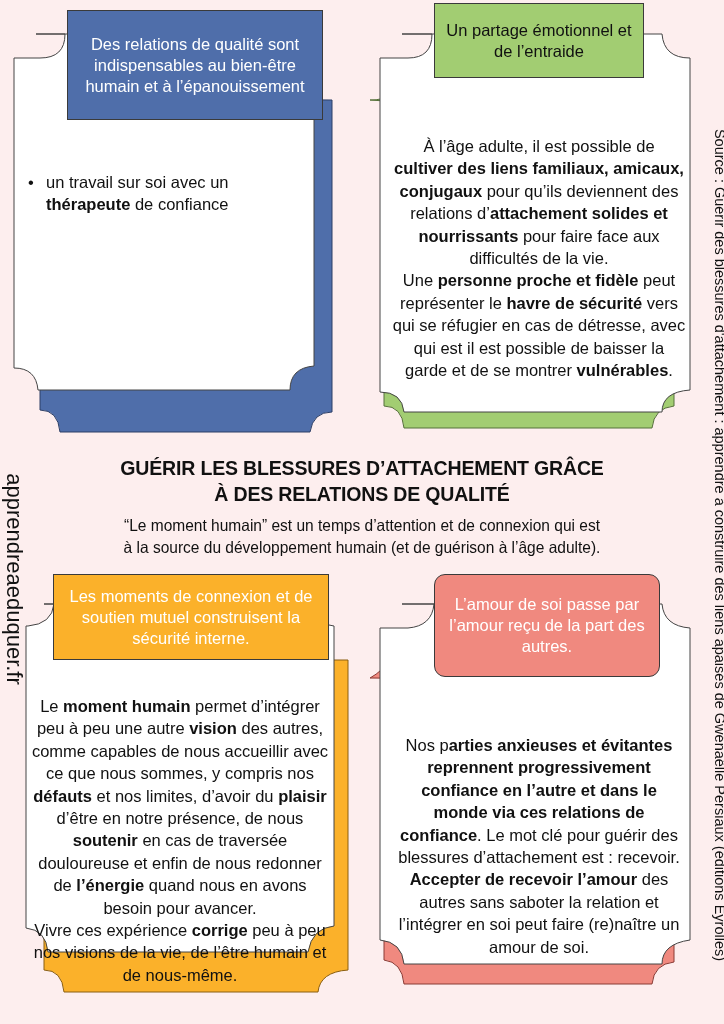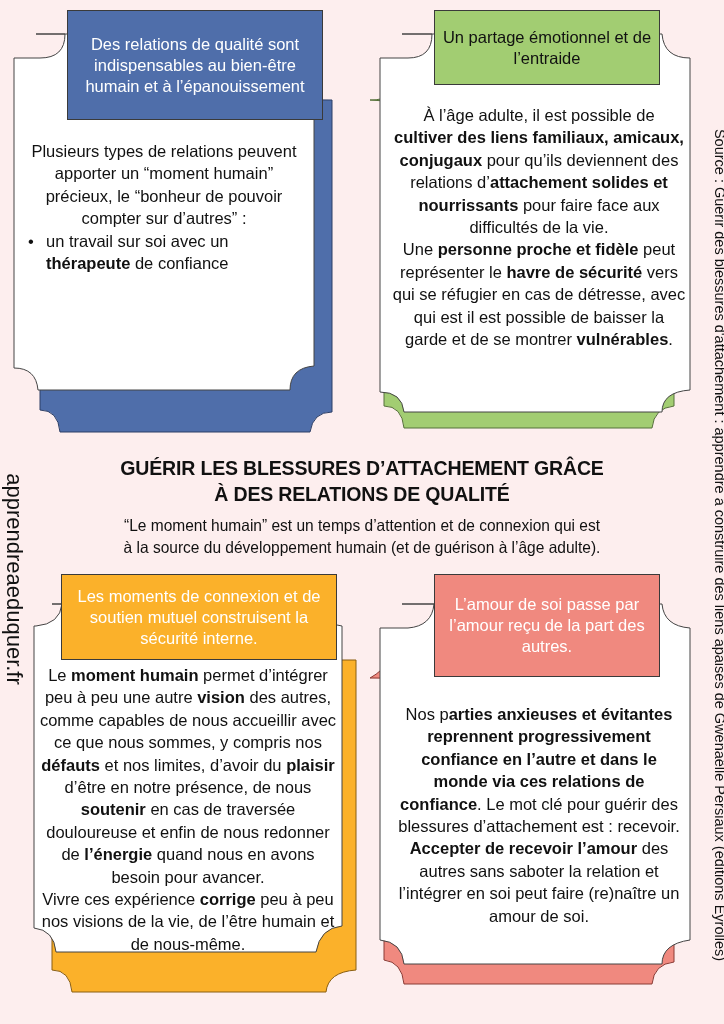--- a/index.html
+++ b/index.html
@@ -11,21 +11,21 @@
   }
   .card { position:absolute; }
   .card svg.shape { position:absolute; left:0; top:0; overflow:visible; }
   .header-box {
     position:absolute; text-align:center; color:#fff;
     font-size:16.5px; line-height:21px; border:1px solid #3a3a3a;
     display:flex; align-items:center; justify-content:center;
     box-sizing:border-box; padding:4px 6px;
   }
   .body-text {
-    position:absolute; text-align:center; font-size:16.5px; line-height:22.4px;
+    position:absolute; text-align:center; font-size:16.5px; line-height:22.4px;margin-top:31px;
   }
   .body-text b { font-weight:bold; }
   ul.bullets { margin:0; padding:0 0 0 22px; text-align:left; list-style:none; }
   ul.bullets li { position:relative; }
   ul.bullets li::before { content:"•"; position:absolute; left:-18px; }
   .title {
     position:absolute; left:40px; top:455px; width:644px; text-align:center;
     font-size:21px; font-weight:bold; line-height:26px; letter-spacing:-0.2px;
     transform:scaleX(0.93); transform-origin:center;
   }
@@ -49,54 +49,53 @@
 <div class="vert-left">apprendreaeduquer.fr</div>
 <div class="vert-right">Source : Guérir des blessures d'attachement : apprendre à construire des liens apaisés de Gwénaëlle Persiaux (éditions Eyrolles)</div>
 
 <div class="card" style="left:0;top:0;width:362px;height:450px;">
   <svg class="shape" width="362" height="450">
     <path d="M40 98 L40 410 Q58 410 60 432 L310 432 Q313 412 332 412 L332 100 Z" fill="#4f6eaa" stroke="#2c3f66" stroke-width="1"></path>
     <path d="M36 34 L65 34 Q65 58 40 58 L14 58 L14 368 Q36 368 38 390 L290 390 Q290 368 314 366 L314 58 Q292 58 290 34 Z" fill="#fff" stroke="#444" stroke-width="1"></path>
   </svg>
   <div class="header-box" style="left:67px;top:10px;width:256px;height:110px;background:#4f6eaa;">Des relations de qualité sont indispensables au bien-être humain et à l’épanouissement</div>
   <div class="body-text" style="left:24px;top:140px;width:280px;">
-    <div style="padding:0 6px;">Plusieurs types de relations peuvent apporter un “moment humain” précieux, le “bonheur de pouvoir compter sur d’autres” :</div>
     <ul class="bullets" id="tl-bullets">
         <li>un travail sur soi avec un <b>thérapeute</b> de confiance</li>
       </ul>
   </div>
 </div>
 
 <div class="card" style="left:362px;top:0;width:362px;height:450px;">
   <svg class="shape" width="362" height="450">
     <path d="M8 100 Q22 100 22 96 L22 406 Q40 406 42 428 L290 428 Q292 408 312 406 L312 120 Z" fill="#a2cd72" stroke="#55703a" stroke-width="1"></path>
     <path d="M40 34 L70 34 Q70 58 46 58 L18 58 L18 392 Q40 392 42 412 L300 412 Q300 392 328 390 L328 58 Q302 58 300 34 Z" fill="#fff" stroke="#444" stroke-width="1"></path>
   </svg>
-  <div class="header-box" style="left:72px;top:10px;width:226px;height:75px;background:#a2cd72;color:#111;">Un partage émotionnel et de l’entraide</div>
+  <div class="header-box" style="left:72px;top:3px;width:210px;height:75px;background:#a2cd72;color:#111;">Un partage émotionnel et de l’entraide</div>
   <div class="body-text" id="tr-body" style="left:30px;top:104px;width:294px;">À l’âge adulte, il est possible de <b>cultiver des liens familiaux, amicaux, conjugaux</b> pour qu’ils deviennent des relations d’<b>attachement solides et nourrissants</b> pour faire face aux difficultés de la vie.<br>Une <b>personne proche et fidèle</b> peut représenter le <b>havre de sécurité</b> vers qui se réfugier en cas de détresse, avec qui est il est possible de baisser la garde et de se montrer <b>vulnérables</b>.</div>
 </div>
 
 <div class="title">
   <div>GUÉRIR LES BLESSURES D’ATTACHEMENT GRÂCE</div>
   <div>À DES RELATIONS DE QUALITÉ</div>
 </div>
 <div class="subtitle">
   <div>“Le moment humain” est un temps d’attention et de connexion qui est</div>
   <div>à la source du développement humain (et de guérison à l’âge adulte).</div>
 </div>
 
-<div class="card" style="left:16px;top:560px;width:362px;height:464px;">
+<div class="card" style="left:8px;top:560px;width:362px;height:464px;">
   <svg class="shape" width="362" height="464">
     <path d="M36 100 L36 410 Q54 410 56 432 L310 432 Q312 412 340 410 L340 100 Z" fill="#fbb12a" stroke="#8a5e10" stroke-width="1"></path>
     <path d="M36 44 L46 44 Q44 64 20 66 L18 66 L18 368 Q38 370 40 392 L300 392 Q304 368 326 366 L326 66 Q302 64 300 44 Z" fill="#fff" stroke="#444" stroke-width="1"></path>
   </svg>
   <div class="header-box" style="left:45px;top:14px;width:276px;height:86px;background:#fbb12a;">Les moments de connexion et de soutien mutuel construisent la sécurité interne.</div>
   <div class="body-text" id="bl-body" style="left:22px;top:104px;width:300px;">Le <b>moment humain</b> permet d’intégrer peu à peu une autre <b>vision</b> des autres, comme capables de nous accueillir avec ce que nous sommes, y compris nos <b>défauts</b> et nos limites, d’avoir du <b>plaisir</b> d’être en notre présence, de nous <b>soutenir</b> en cas de traversée douloureuse et enfin de nous redonner de <b>l’énergie</b> quand nous en avons besoin pour avancer.<br>Vivre ces expérience <b>corrige</b> peu à peu nos visions de la vie, de l’être humain et de nous-même.</div>
 </div>
 
 <div class="card" style="left:362px;top:560px;width:362px;height:464px;">
   <svg class="shape" width="362" height="464">
     <path d="M8 118 Q22 110 22 104 L22 400 Q40 402 42 424 L290 424 Q292 404 312 402 L312 120 Z" fill="#f0897f" stroke="#8a3a34" stroke-width="1"></path>
     <path d="M40 44 L72 44 Q70 66 46 68 L18 68 L18 380 Q40 382 42 404 L300 404 Q300 384 328 380 L328 68 Q302 66 300 44 Z" fill="#fff" stroke="#444" stroke-width="1"></path>
   </svg>
-  <div class="header-box" style="left:72px;top:14px;width:226px;height:103px;background:#f0897f;">L’amour de soi passe par l’amour reçu de la part des autres.</div>
+  <div class="header-box" style="left:72px;top:14px;width:226px;height:103px;background:#f0897f;border-radius:11px;">L’amour de soi passe par l’amour reçu de la part des autres.</div>
   <div class="body-text" id="br-body" style="left:30px;top:143px;width:294px;">Nos p<b>arties anxieuses et évitantes reprennent progressivement confiance en l’autre et dans le monde via ces relations de confiance</b>. Le mot clé pour guérir des blessures d’attachement est : recevoir.<br><b>Accepter de recevoir l’amour</b> des autres sans saboter la relation et l’intégrer en soi peut faire (re)naître un amour de soi.</div>
 </div>
 
 </body></html>

